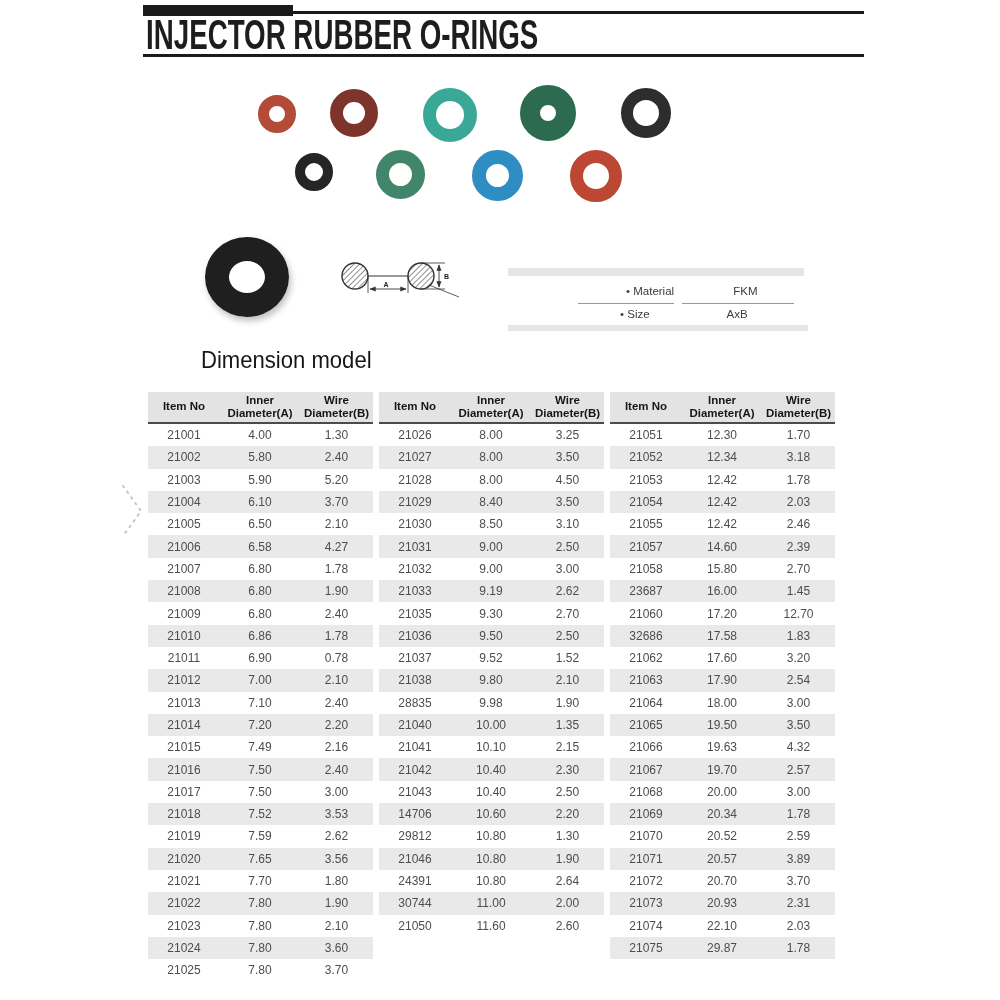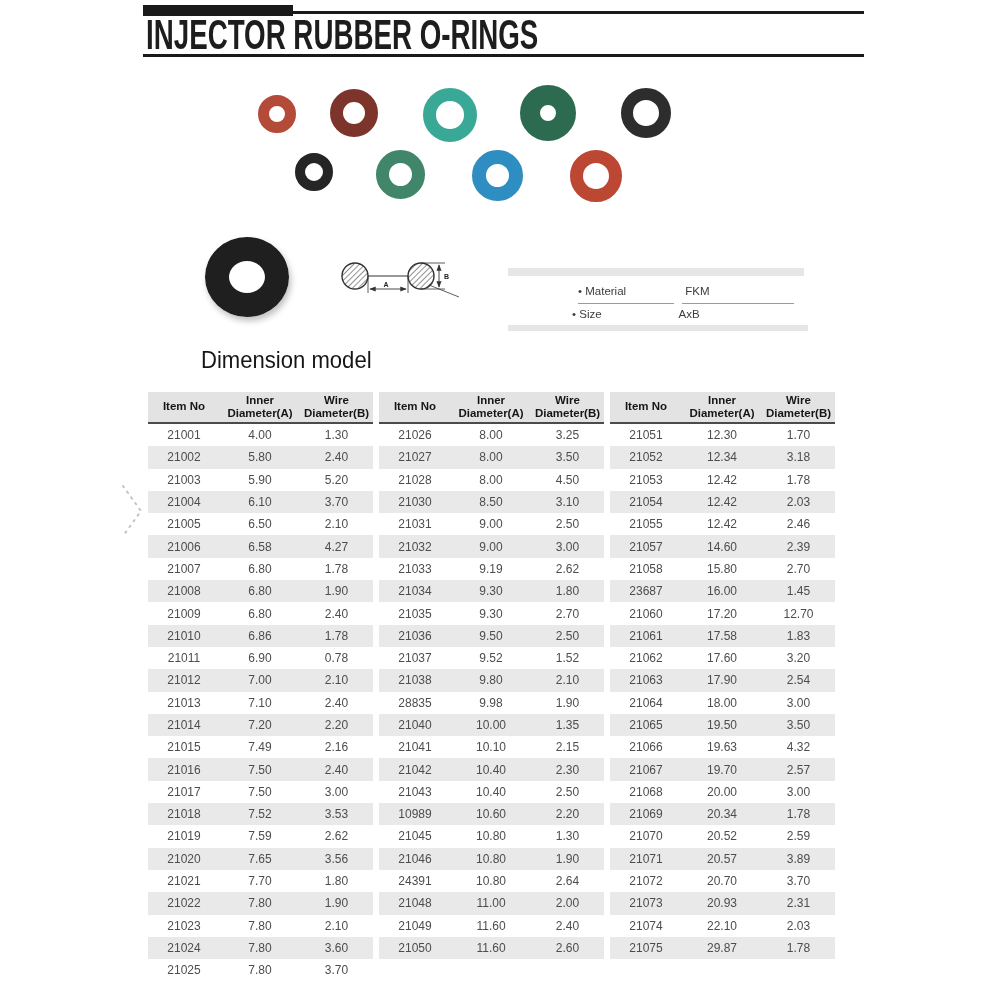--- a/index.html
+++ b/index.html
@@ -31,21 +31,21 @@
     position:absolute;left:205px;top:237px;width:84px;height:80px;border:24px solid #1f1f1f;
     border-radius:50%;box-sizing:border-box;
     box-shadow:2px 4px 6px rgba(0,0,0,0.25);
   }
   .diagram{position:absolute;left:333px;top:256px;}
 
   
   .specs{position:absolute;left:508px;top:268px;width:296px;}
   .specs .bar-top{height:8px;background:#e6e6e6;}
   .specs .bar-bottom{position:absolute;left:0;top:57px;width:300px;height:6px;background:#e6e6e6;}
-  .spec-row{position:absolute;font-size:11.5px;color:#3c3c3c;white-space:nowrap;}
+  .spec-row{position:absolute;font-size:11.5px;color:#3c3c3c;white-space:nowrap;margin-left:48px;}
   .spec-label{display:inline-block;width:104px;}
   .row1{left:70px;top:17px;}
   .row2{left:64px;top:40px;}
   .u1{position:absolute;left:70px;top:35px;width:96px;height:1px;background:#9a9a9a;}
   .u2{position:absolute;left:174px;top:35px;width:112px;height:1px;background:#9a9a9a;}
 
   
   .section-title{
     position:absolute;left:201px;top:346px;font-size:24px;color:#161616;white-space:nowrap;
     transform:scaleX(0.92);transform-origin:left top;
@@ -298,45 +298,45 @@
           <td>21027</td>
           <td>8.00</td>
           <td>3.50</td>
         </tr>
         <tr>
           <td>21028</td>
           <td>8.00</td>
           <td>4.50</td>
         </tr>
         <tr>
+          <td>21029</td>
+          <td>8.40</td>
+          <td>3.50</td>
+        </tr>
+        <tr>
           <td>21030</td>
           <td>8.50</td>
           <td>3.10</td>
         </tr>
         <tr>
           <td>21031</td>
           <td>9.00</td>
           <td>2.50</td>
         </tr>
         <tr>
           <td>21032</td>
           <td>9.00</td>
           <td>3.00</td>
         </tr>
         <tr>
           <td>21033</td>
           <td>9.19</td>
           <td>2.62</td>
         </tr>
         <tr>
-          <td>21034</td>
-          <td>9.30</td>
-          <td>1.80</td>
-        </tr>
-        <tr>
           <td>21035</td>
           <td>9.30</td>
           <td>2.70</td>
         </tr>
         <tr>
           <td>21036</td>
           <td>9.50</td>
           <td>2.50</td>
         </tr>
         <tr>
@@ -368,48 +368,43 @@
           <td>21042</td>
           <td>10.40</td>
           <td>2.30</td>
         </tr>
         <tr>
           <td>21043</td>
           <td>10.40</td>
           <td>2.50</td>
         </tr>
         <tr>
-          <td>10989</td>
+          <td>14706</td>
           <td>10.60</td>
           <td>2.20</td>
         </tr>
         <tr>
-          <td>21045</td>
+          <td>29812</td>
           <td>10.80</td>
           <td>1.30</td>
         </tr>
         <tr>
           <td>21046</td>
           <td>10.80</td>
           <td>1.90</td>
         </tr>
         <tr>
           <td>24391</td>
           <td>10.80</td>
           <td>2.64</td>
         </tr>
         <tr>
-          <td>21048</td>
+          <td>30744</td>
           <td>11.00</td>
           <td>2.00</td>
-        </tr>
-        <tr>
-          <td>21049</td>
-          <td>11.60</td>
-          <td>2.40</td>
         </tr>
         <tr>
           <td>21050</td>
           <td>11.60</td>
           <td>2.60</td>
         </tr>
       </tbody>
   </table>
 </div>
 <div class="tblwrap t3">
@@ -466,21 +461,21 @@
           <td>23687</td>
           <td>16.00</td>
           <td>1.45</td>
         </tr>
         <tr>
           <td>21060</td>
           <td>17.20</td>
           <td>12.70</td>
         </tr>
         <tr>
-          <td>21061</td>
+          <td>32686</td>
           <td>17.58</td>
           <td>1.83</td>
         </tr>
         <tr>
           <td>21062</td>
           <td>17.60</td>
           <td>3.20</td>
         </tr>
         <tr>
           <td>21063</td>

